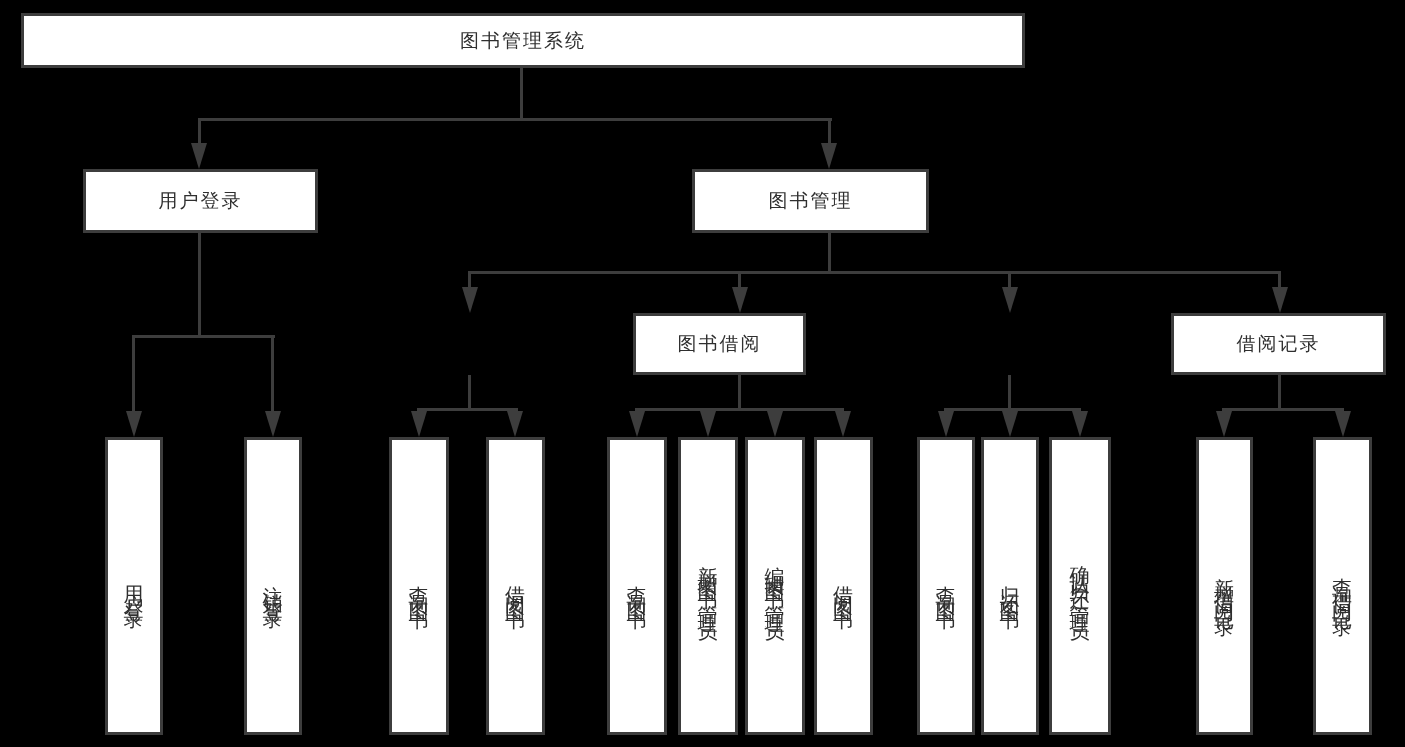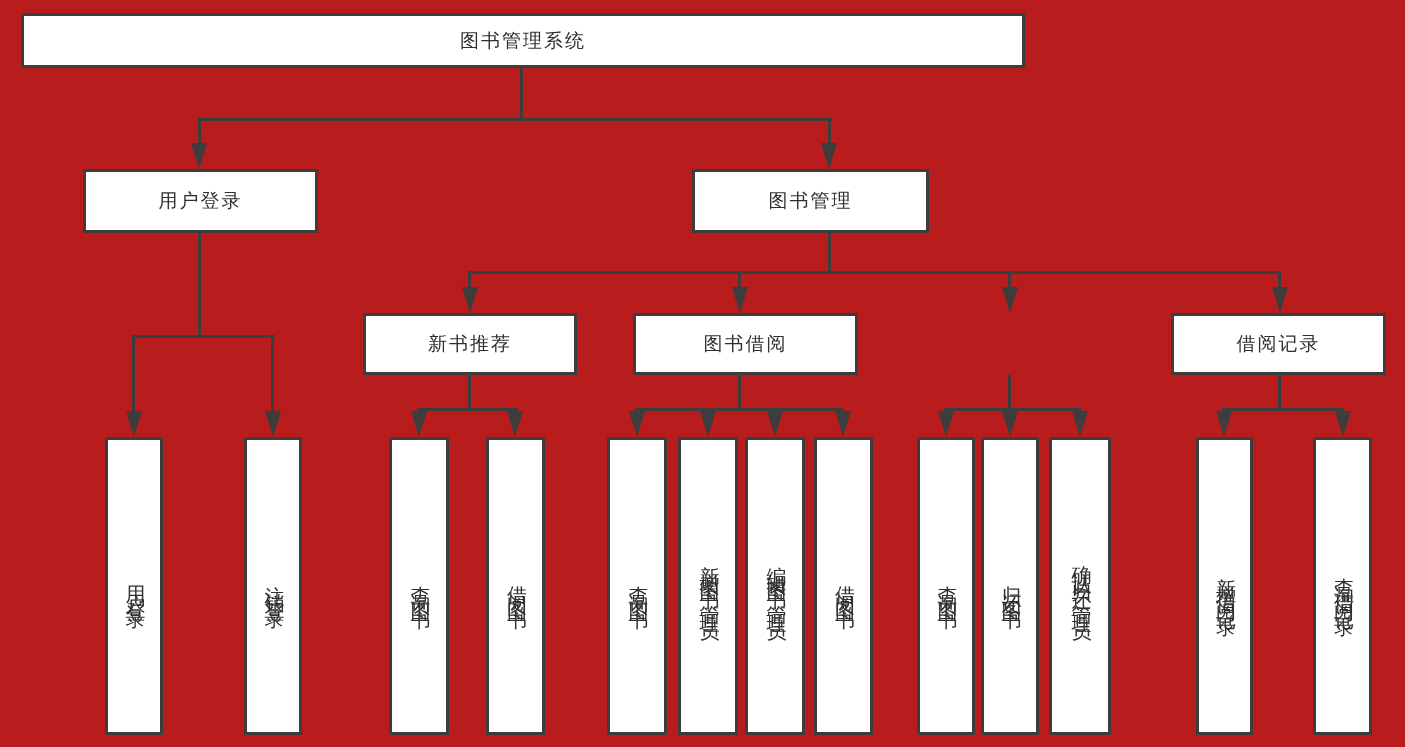--- a/index.html
+++ b/index.html
@@ -3,22 +3,22 @@
 <meta charset="utf-8">
 <style>
   :root{
     --line:#3d3d3d;
     --text:#2f2f2f;
   }
   html,body{margin:0;padding:0;background:#ffffff;}
   #stage{
     position:relative;
     width:1405px;height:747px;
-    background:#b91c1c;
-    font-family:Liberation Mono, monospace;
+    background:#000000;
+    font-family:Liberation Serif, serif;
     overflow:hidden;
   }
   .box{
     position:absolute;
     box-sizing:border-box;
     border:3px solid var(--line);
     background:#ffffff;
     display:flex;
     align-items:center;
     justify-content:center;
@@ -118,22 +118,21 @@
   <div class="vl" style="left:1222px;top:408px;height:7px"></div>
   <div class="arrow" style="left:1216px;top:411px"></div>
   <div class="vl" style="left:1341px;top:408px;height:7px"></div>
   <div class="arrow" style="left:1335px;top:411px"></div>
 
   <div class="box h" style="left:21px;top:13px;width:1004px;height:55px">图书管理系统</div>
 
   <div class="box h" style="left:83px;top:169px;width:235px;height:64px">用户登录</div>
   <div class="box h" style="left:692px;top:169px;width:237px;height:64px">图书管理</div>
 
-  <div class="box h" style="left:363px;top:313px;width:214px;height:62px">新书推荐</div>
-  <div class="box h" style="left:633px;top:313px;width:225px;height:62px">图书借阅</div>
+  <div class="box h" style="left:633px;top:313px;width:173px;height:62px">图书借阅</div>
   <div class="box h" style="left:1171px;top:313px;width:215px;height:62px">借阅记录</div>
 
   <div class="box v" style="left:105px;top:437px;width:58px;height:298px">用户登录</div>
   <div class="box v" style="left:244px;top:437px;width:58px;height:298px">注销登录</div>
 
   <div class="box v" style="left:389px;top:437px;width:60px;height:298px">查询图书</div>
   <div class="box v" style="left:486px;top:437px;width:59px;height:298px">借阅图书</div>
 
   <div class="box v" style="left:607px;top:437px;width:60px;height:298px">查询图书</div>
   <div class="box v" style="left:678px;top:437px;width:60px;height:298px">新增图书（管理员）</div>

